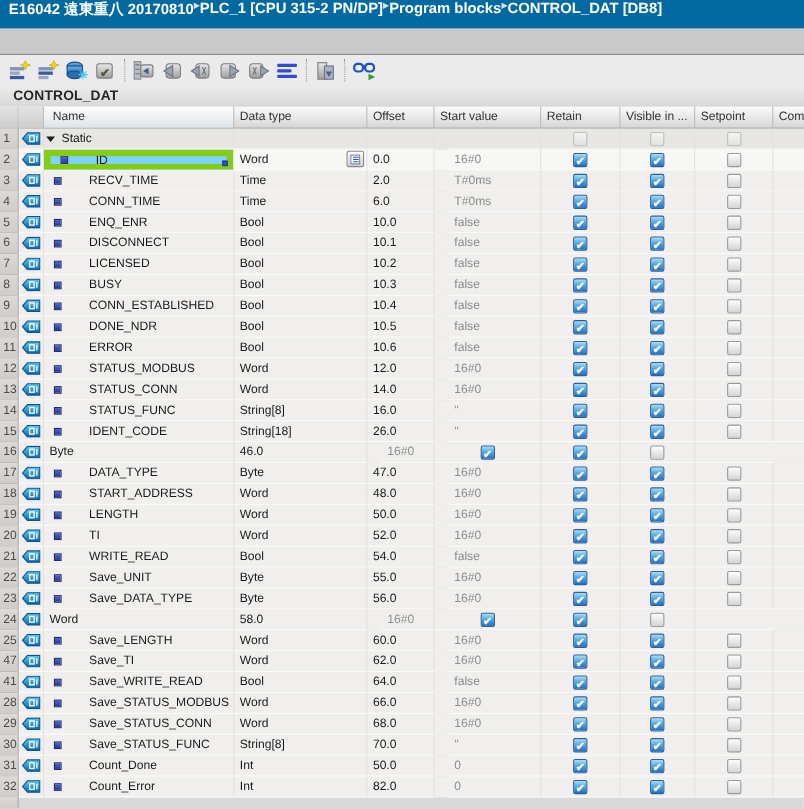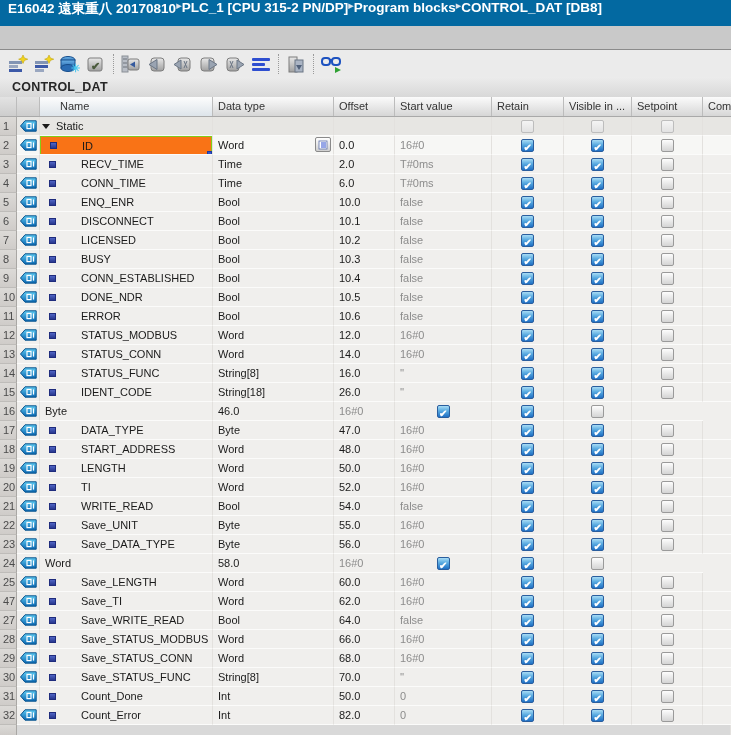--- a/index.html
+++ b/index.html
@@ -28,47 +28,47 @@
               display:flex; align-items:center; padding-left:12px; }
   .dbtitle { font-size:12.5px; font-weight:bold; color:#262626; letter-spacing:.2px; }
 
   
   .grid-cols { display:grid; grid-template-columns:17px 23px 173px 121px 61px 97px 72px 68px 71px 28px; }
 
   .thead { height:20px; background:linear-gradient(#fbfbfb,#d6d6d6); border-bottom:1px solid #a9a9a9; }
   .th { font-size:11px; color:#333; line-height:19px; padding-left:5px; white-space:nowrap;
         overflow:hidden; border-right:1px solid #bcbcbc; }
   .th.lead { padding:0; background:linear-gradient(#e3e3e3,#cdcdcd); }
-  .th.name-h { padding-left:20px; background:linear-gradient(#fdfdfd,#dde4ea); }
+  .th.name-h { padding-left:8px; background:linear-gradient(#fdfdfd,#dde4ea); }
 
   .tbody { position:relative; }
   .row { height:19px; background:#f0efed; }
   .row.group { background:#e7e6e3; }
   .row.selected { background:#f7f7f5; }
   .cell { position:relative; font-size:11px; color:#1a1a1a; line-height:18px;
           white-space:nowrap; overflow:hidden; border-right:1px solid #e3e1de;
           border-bottom:1px solid #fbfbfa; }
   .cell.num { background:linear-gradient(#dcdad7,#cfccc9); color:#4c4c4c;
               border-right:1px solid #a9a7a4; border-bottom:1px solid #bebcb9;
               padding-left:3px; font-size:11px; }
   .cell.icon { display:flex; align-items:center; justify-content:center; }
-  .cell.start { color:#8c8c8c; }
+  .cell.start { color:#8c8c8c;margin-left:13px; }
   .cell.offset, .cell.type, .cell.start { padding-left:5px; }
   .cell.comment { border-right:none; }
 
   .name-inner { position:absolute; inset:0; display:flex; align-items:center;text-align:right; }
   .sq { width:7px; height:7px; margin-left:9px;
         background:linear-gradient(#5065c4,#28388f); border:1px solid #1f2c7d; }
   .name-txt { margin-left:25px; }
   .tri { width:0; height:0; margin-left:2px; border-left:4px solid transparent;
          border-right:4px solid transparent; border-top:5px solid #1a1a1a; }
   .group-txt { margin-left:6px; }
 
-  .name-edit { position:absolute; top:0; left:0; right:0; bottom:-1px; background:#f97316;
-               border:1px solid #84cc16; display:flex; align-items:center; }
+  .name-edit { position:absolute; top:0; left:0; right:0; bottom:-1px; background:#7dd3fc;
+               border:6px solid #84cc16; display:flex; align-items:center; }
   .fill-handle { position:absolute; right:-1px; bottom:-2px; width:5px; height:5px;
                  background:#2f54c9; border:1px solid #1d3aa0; }
 
   .type-btn { position:absolute; right:2px; top:1px; width:16px; height:15px;
               background:linear-gradient(#ffffff,#cfcfcf); border:1px solid #8a8a8a;
               border-radius:2px; display:flex; align-items:center; justify-content:center; }
 
   .cbwrap { display:flex; align-items:center; justify-content:center; height:19px; }
   .cb { width:13px; height:13px; border-radius:2px; position:relative; }
   .cb.checked { background:linear-gradient(#a8dcf5 0%,#57a9e0 45%,#1f6fc4 100%);
@@ -1129,21 +1129,21 @@
           </div>
         </div>
         <div class="cell">
           <div class="cbwrap">
             <div class="cb off"></div>
           </div>
         </div>
         <div class="cell comment"></div>
       </div>
       <div class="row grid-cols">
-        <div class="cell num">27</div>
+        <div class="cell num">41</div>
         <div class="cell icon">
           <svg width="17" height="12" viewBox="0 0 17 12">
             <polygon points="0.5,6 5,0.8 16.2,0.8 16.2,11.2 5,11.2" fill="url(#tagGrad)" stroke="#0b548e"></polygon>
             <rect x="7" y="3.4" width="4" height="5.2" fill="none" stroke="#ffffff" stroke-width="1.2"></rect>
             <line x1="13.5" y1="3.4" x2="13.5" y2="8.6" stroke="#ffffff" stroke-width="1.2"></line>
           </svg>
         </div>
         <div class="cell">
           <div class="name-inner">
             <span class="sq"></span>

